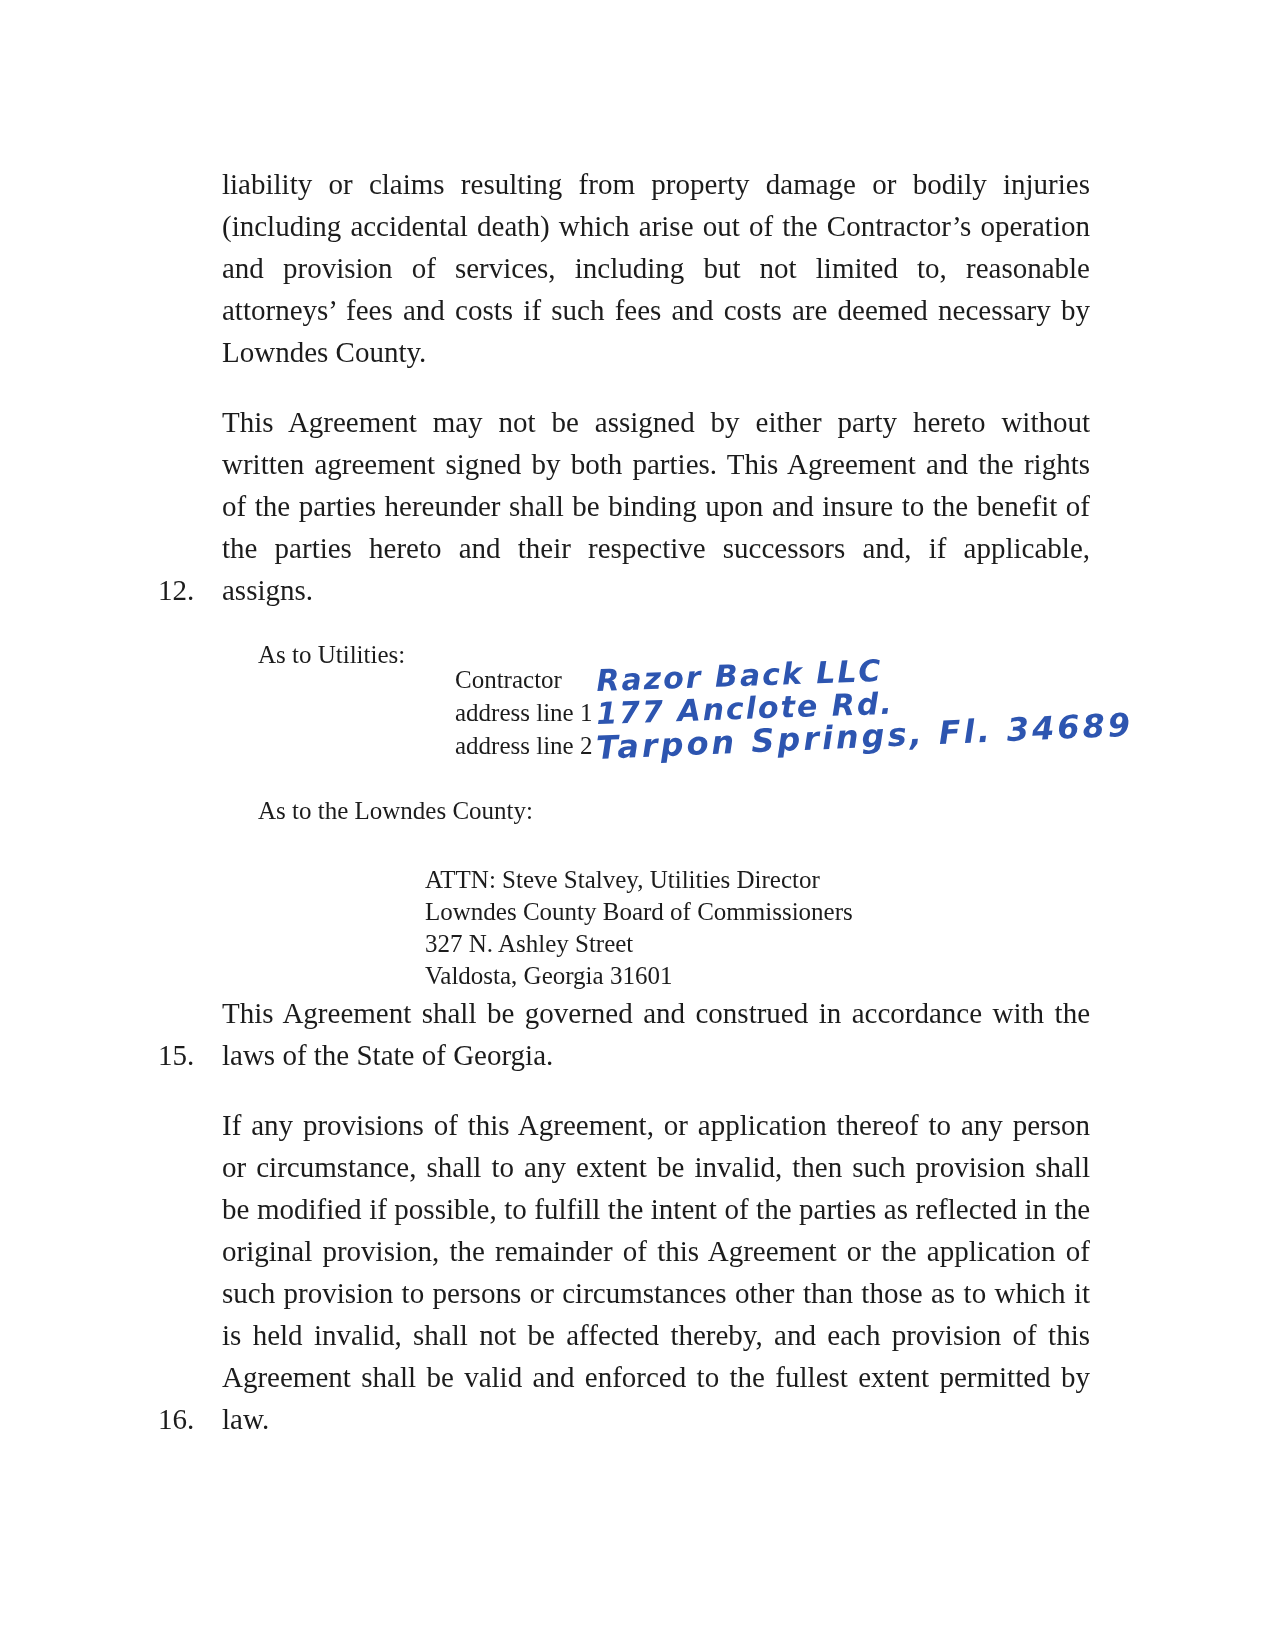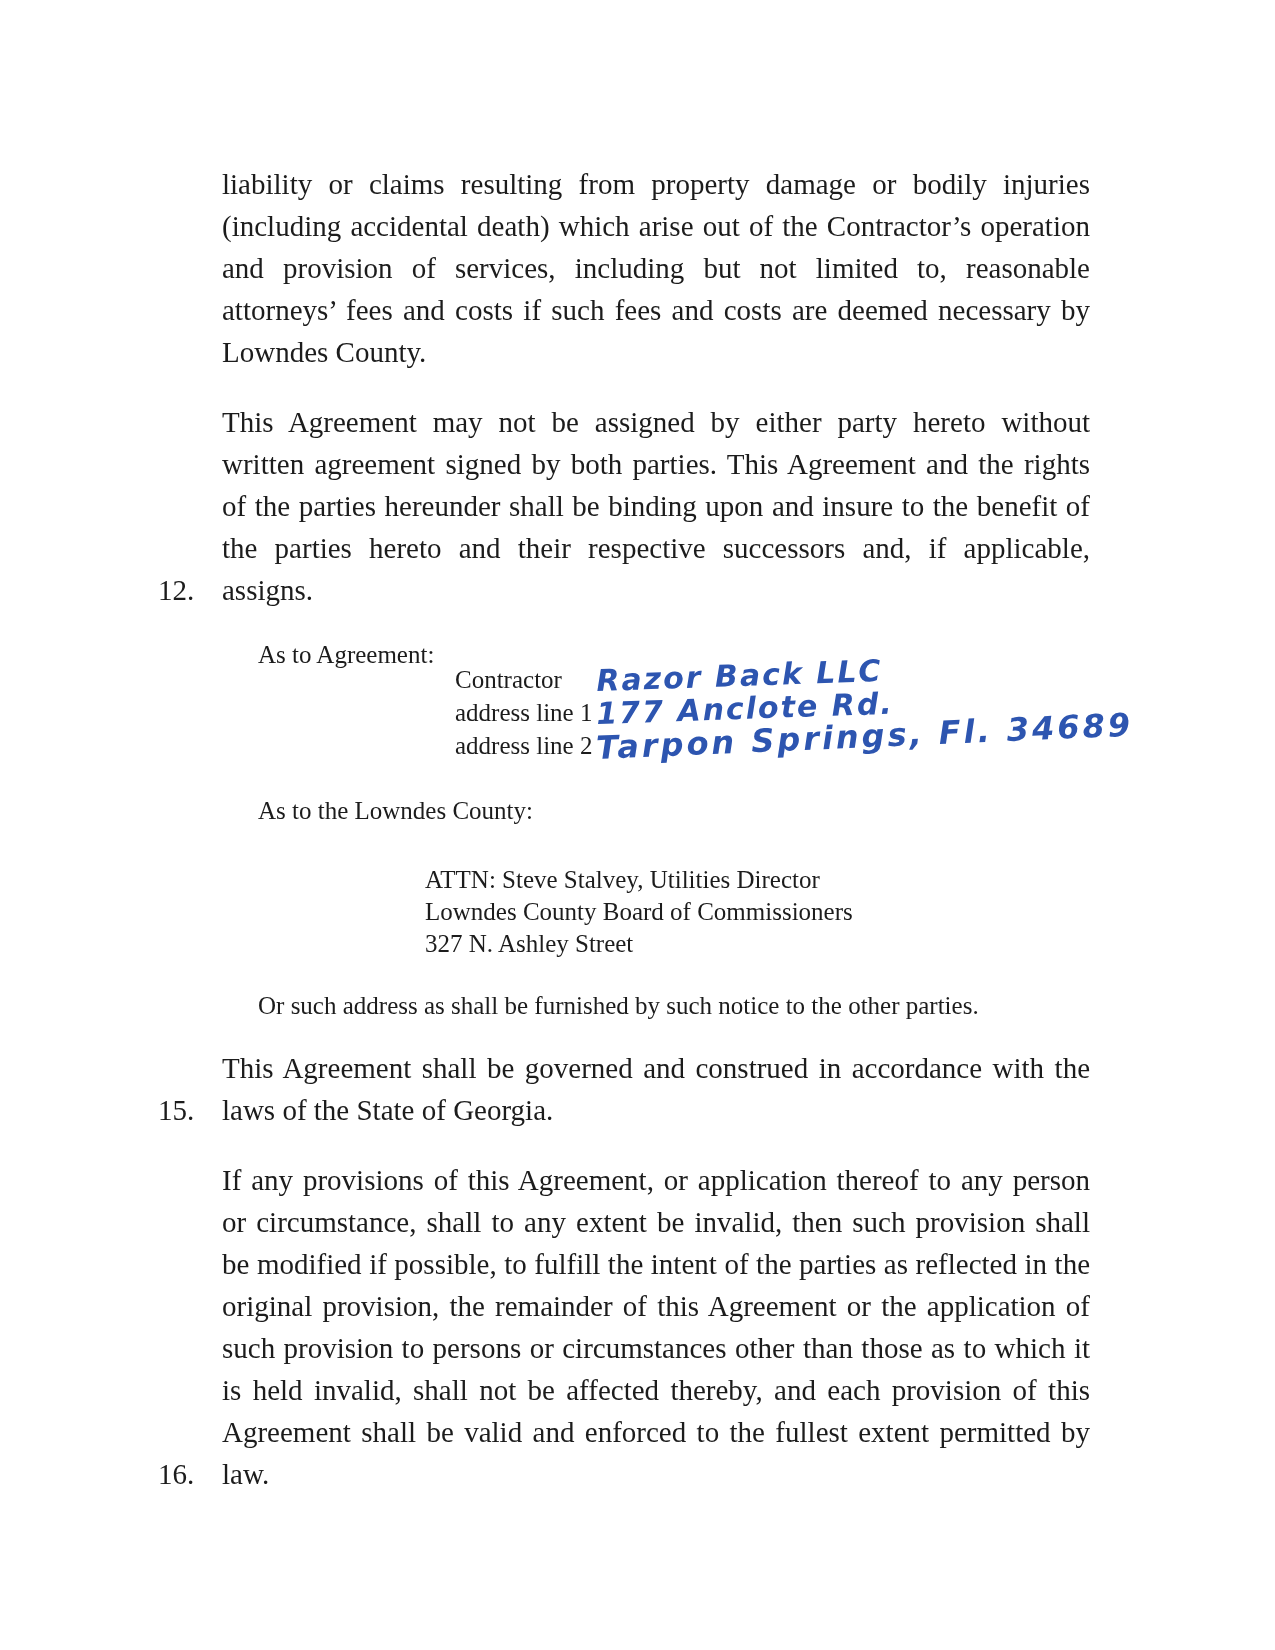--- a/index.html
+++ b/index.html
@@ -96,21 +96,21 @@
     <div class="num"></div>
     <div class="ptext">liability or claims resulting from property damage or bodily injuries (including accidental death) which arise out of the Contractor’s operation and provision of services, including but not limited to, reasonable attorneys’ fees and costs if such fees and costs are deemed necessary by Lowndes County.</div>
   </div>
 
   <div class="para">
     <div class="num">12.</div>
     <div class="ptext">This Agreement may not be assigned by either party hereto without written agreement signed by both parties.  This Agreement and the rights of the parties hereunder shall be binding upon and insure to the benefit of the parties hereto and their respective successors and, if applicable, assigns.</div>
   </div>
 
 
-  <div class="section-heading">As to Agreement:</div>
+  <div class="section-heading">As to Utilities:</div>
 
   <div class="contractor-form">
     <div class="form-row">
       <span class="form-label">Contractor</span>
       <span class="hand ink" style="color: rgb(45, 85, 176);">Razor Back LLC</span>
     </div>
     <div class="form-row">
       <span class="form-label">address line 1</span>
       <span class="hand ink" style="color: rgb(45, 85, 176);">177 Anclote Rd.</span>
     </div>
@@ -121,23 +121,23 @@
   </div>
 
   <div class="county-heading-wrap">
     <div class="section-heading">As to the Lowndes County:</div>
   </div>
 
   <div class="county-address">
     <div class="addr-line">ATTN: Steve Stalvey, Utilities Director</div>
     <div class="addr-line">Lowndes County Board of Commissioners</div>
     <div class="addr-line">327 N. Ashley Street</div>
+    <div class="addr-line">Valdosta, Georgia 31601</div>
   </div>
 
-  <div class="notice-footer">Or such address as shall be furnished by such notice to the other parties.</div>
 
 
   <div class="para">
     <div class="num">15.</div>
     <div class="ptext">This Agreement shall be governed and construed in accordance with the laws of the State of Georgia.</div>
   </div>
 
   <div class="para">
     <div class="num">16.</div>
     <div class="ptext">If any provisions of this Agreement, or application thereof to any person or circumstance, shall to any extent be invalid, then such provision shall be modified if possible, to fulfill the intent of the parties as reflected in the original provision, the remainder of this Agreement or the application of such provision to persons or circumstances other than those as to which it is held invalid, shall not be affected thereby, and each provision of this Agreement shall be valid and enforced to the fullest extent permitted by law.</div>

